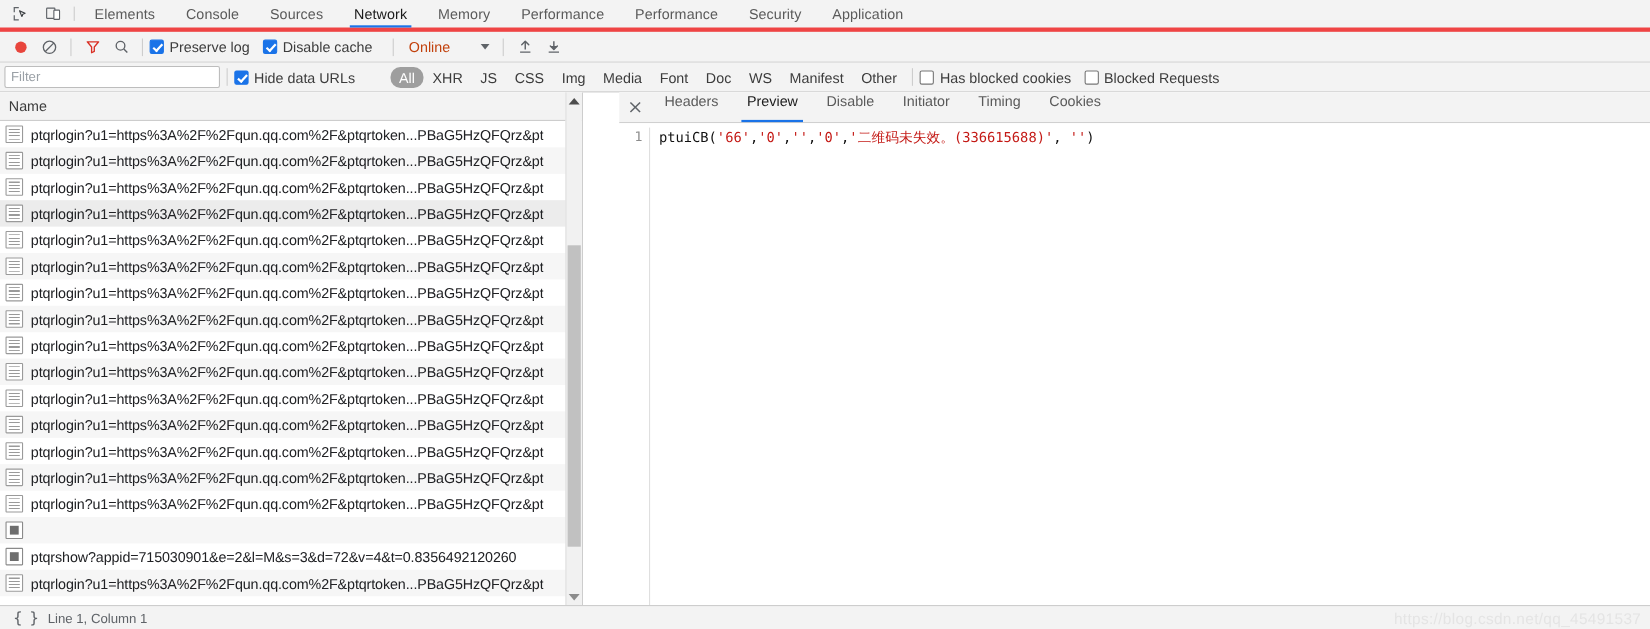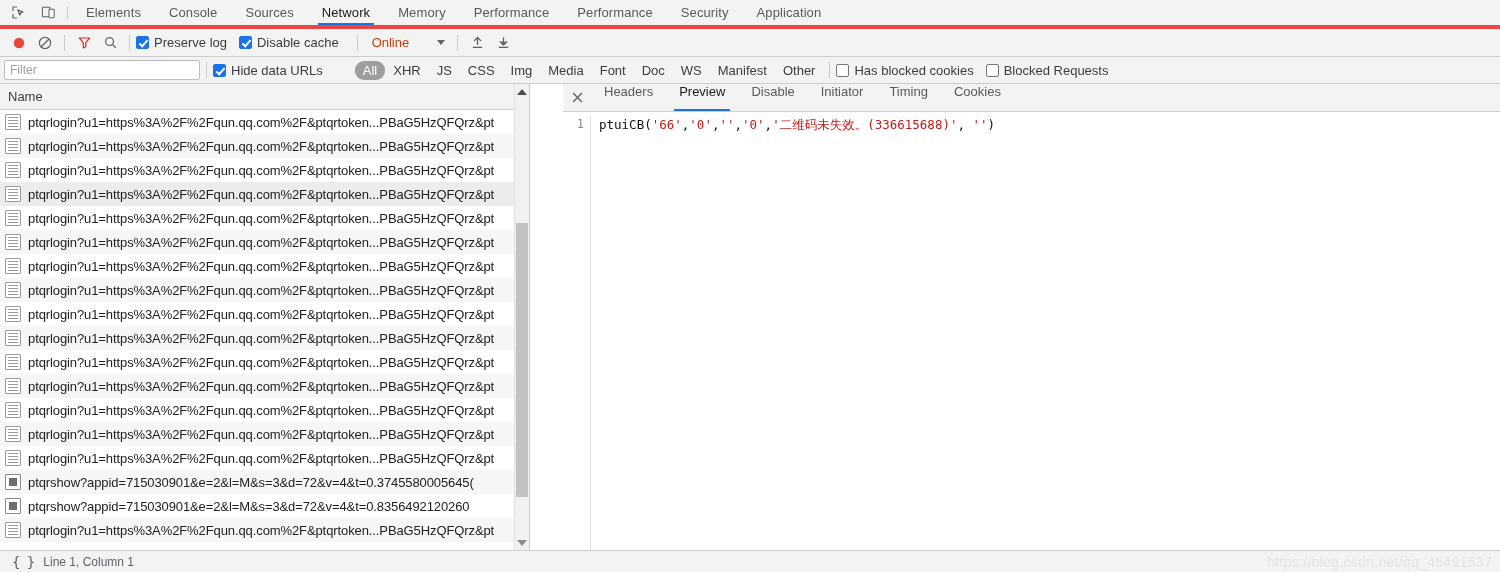--- a/index.html
+++ b/index.html
@@ -646,21 +646,20 @@
           <div class="req-row alt">
             <span class="row-icon ico-doc"></span>
             <span class="row-name">ptqrlogin?u1=https%3A%2F%2Fqun.qq.com%2F&amp;ptqrtoken...PBaG5HzQFQrz&amp;pt</span>
           </div>
           <div class="req-row">
             <span class="row-icon ico-doc"></span>
             <span class="row-name">ptqrlogin?u1=https%3A%2F%2Fqun.qq.com%2F&amp;ptqrtoken...PBaG5HzQFQrz&amp;pt</span>
           </div>
           <div class="req-row alt">
             <span class="row-icon ico-img"></span>
-            <span class="row-name">ptqrshow?appid=715030901&amp;e=2&amp;l=M&amp;s=3&amp;d=72&amp;v=4&amp;t=0.3745580005645(</span>
           </div>
           <div class="req-row">
             <span class="row-icon ico-img"></span>
             <span class="row-name">ptqrshow?appid=715030901&amp;e=2&amp;l=M&amp;s=3&amp;d=72&amp;v=4&amp;t=0.8356492120260</span>
           </div>
           <div class="req-row alt">
             <span class="row-icon ico-doc"></span>
             <span class="row-name">ptqrlogin?u1=https%3A%2F%2Fqun.qq.com%2F&amp;ptqrtoken...PBaG5HzQFQrz&amp;pt</span>
           </div>
         </div>

